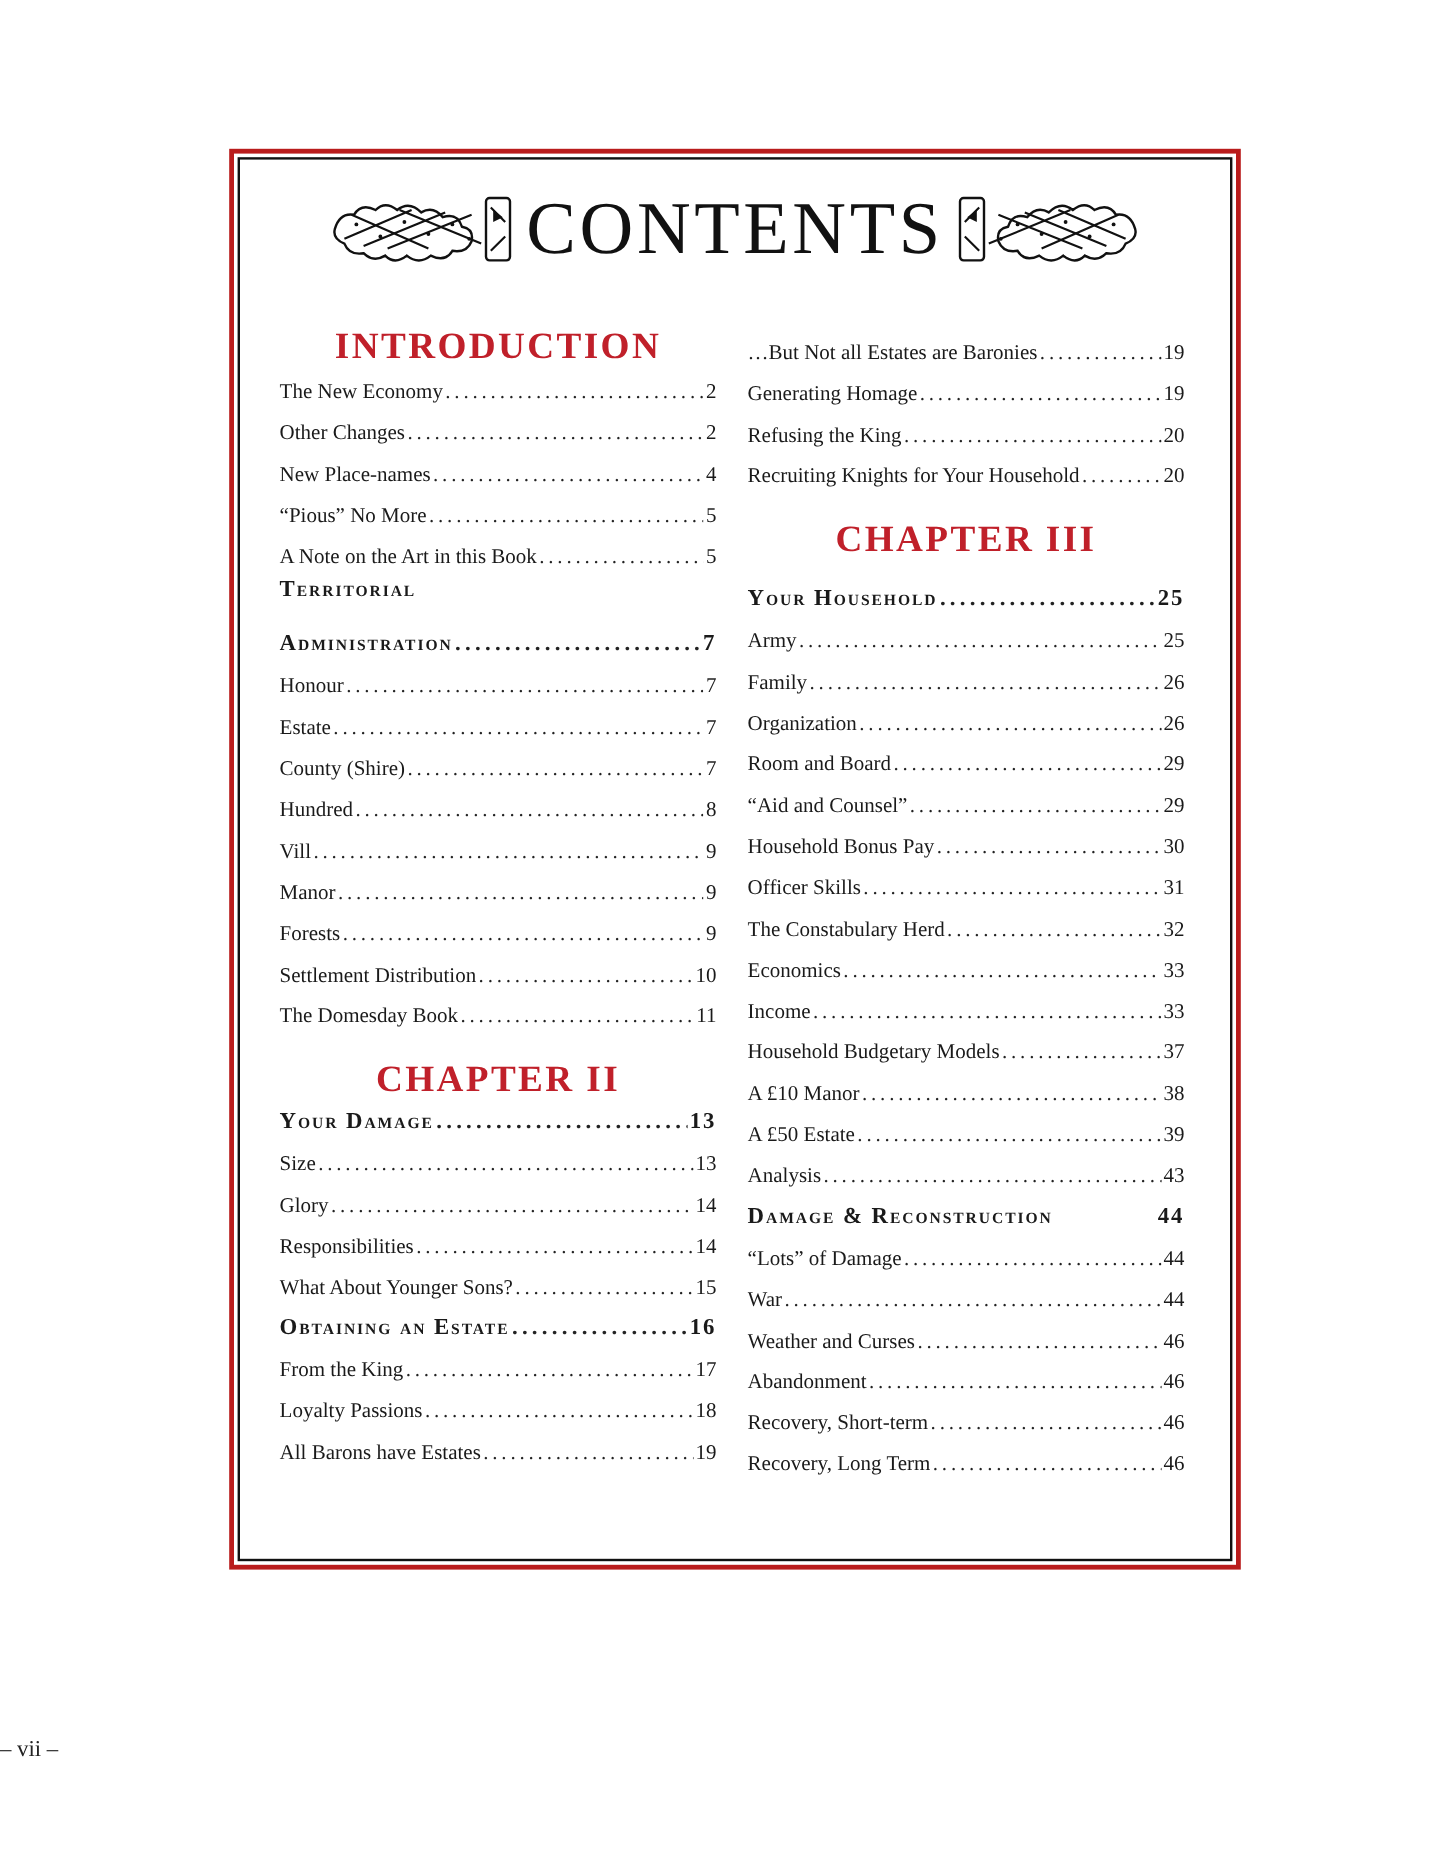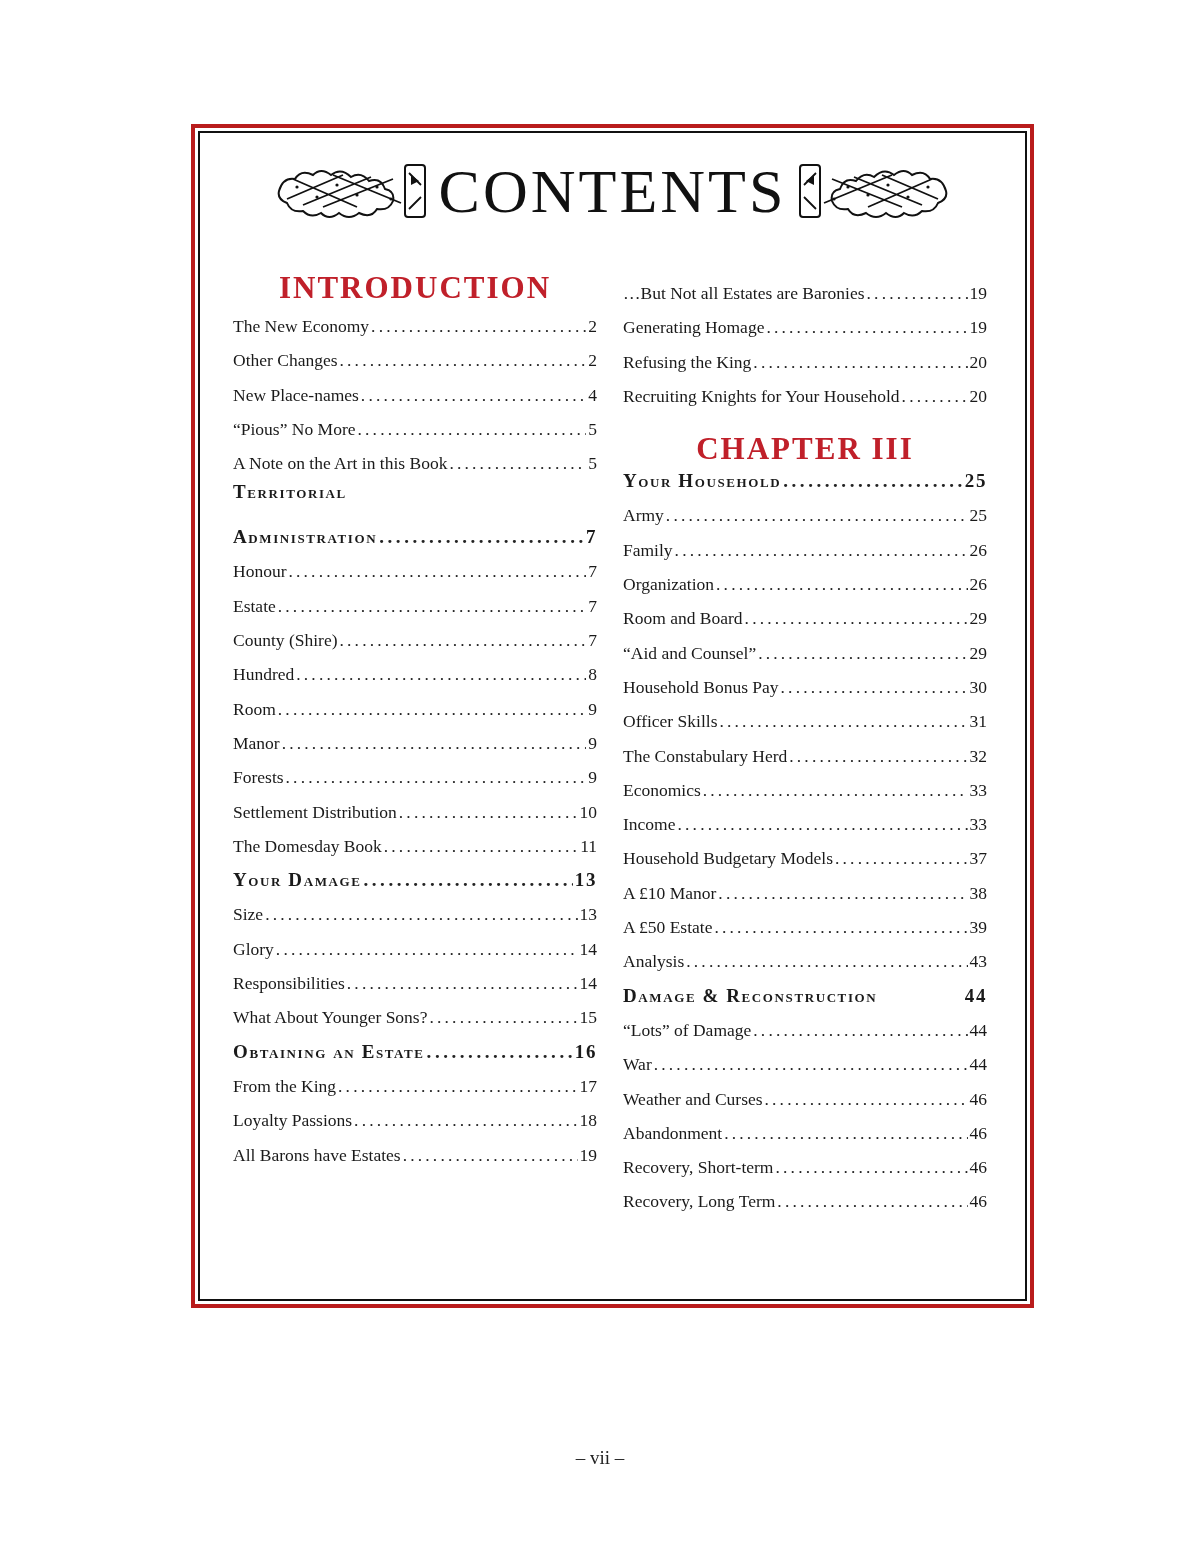--- a/index.html
+++ b/index.html
@@ -44,21 +44,21 @@
     letter-spacing:-0.6px;
   }
   .entry .page { flex:0 0 auto; }
   .entry.section { font-variant:small-caps; font-weight:bold; font-size:19px; letter-spacing:1.6px; }
   .entry.section .page { font-size:19px; }
   .section-two {
     font-variant:small-caps; font-weight:bold; font-size:19px; letter-spacing:1.6px;
     line-height:24px;
   }
   .folio {
-    position:absolute; top:1447px; left:0; right:0; text-align:center;
+    position:absolute; top:1447px; left:0; right:0; 
     font-size:19px; color:#222;
   }
 </style>
 </head>
 <body>
 
 <div class="frame-outer">
   <div class="frame-inner"></div>
 
   <div class="title-row">
@@ -157,21 +157,21 @@
         <span class="label">County (Shire)</span>
         <span class="dots"></span>
         <span class="page">7</span>
       </div>
     <div class="entry">
         <span class="label">Hundred</span>
         <span class="dots"></span>
         <span class="page">8</span>
       </div>
     <div class="entry">
-        <span class="label">Room</span>
+        <span class="label">Vill</span>
         <span class="dots"></span>
         <span class="page">9</span>
       </div>
     <div class="entry">
         <span class="label">Manor</span>
         <span class="dots"></span>
         <span class="page">9</span>
       </div>
     <div class="entry">
         <span class="label">Forests</span>
@@ -182,20 +182,21 @@
         <span class="label">Settlement Distribution</span>
         <span class="dots"></span>
         <span class="page">10</span>
       </div>
     <div class="entry">
         <span class="label">The Domesday Book</span>
         <span class="dots"></span>
         <span class="page">11</span>
       </div>
 
+    <h2 class="chapter-head" style="margin-top:20px;margin-bottom:4px;">CHAPTER II</h2>
 
     <div class="entry section">
         <span class="label">Your Damage</span>
         <span class="dots"></span>
         <span class="page">13</span>
       </div>
     <div class="entry">
         <span class="label">Size</span>
         <span class="dots"></span>
         <span class="page">13</span>
@@ -252,21 +253,21 @@
         <span class="label">Refusing the King</span>
         <span class="dots"></span>
         <span class="page">20</span>
       </div>
     <div class="entry">
         <span class="label">Recruiting Knights for Your Household</span>
         <span class="dots"></span>
         <span class="page">20</span>
       </div>
 
-    <h2 class="chapter-head" style="margin-top:20px;margin-bottom:0;">CHAPTER III</h2>
+    <h2 class="chapter-head" style="margin-top:20px;margin-bottom:18px;">CHAPTER III</h2>
 
     <div class="entry section">
         <span class="label">Your Household</span>
         <span class="dots" style="letter-spacing:6px"></span>
         <span class="page">25</span>
       </div>
     <div class="entry">
         <span class="label">Army</span>
         <span class="dots"></span>
         <span class="page">25</span>

